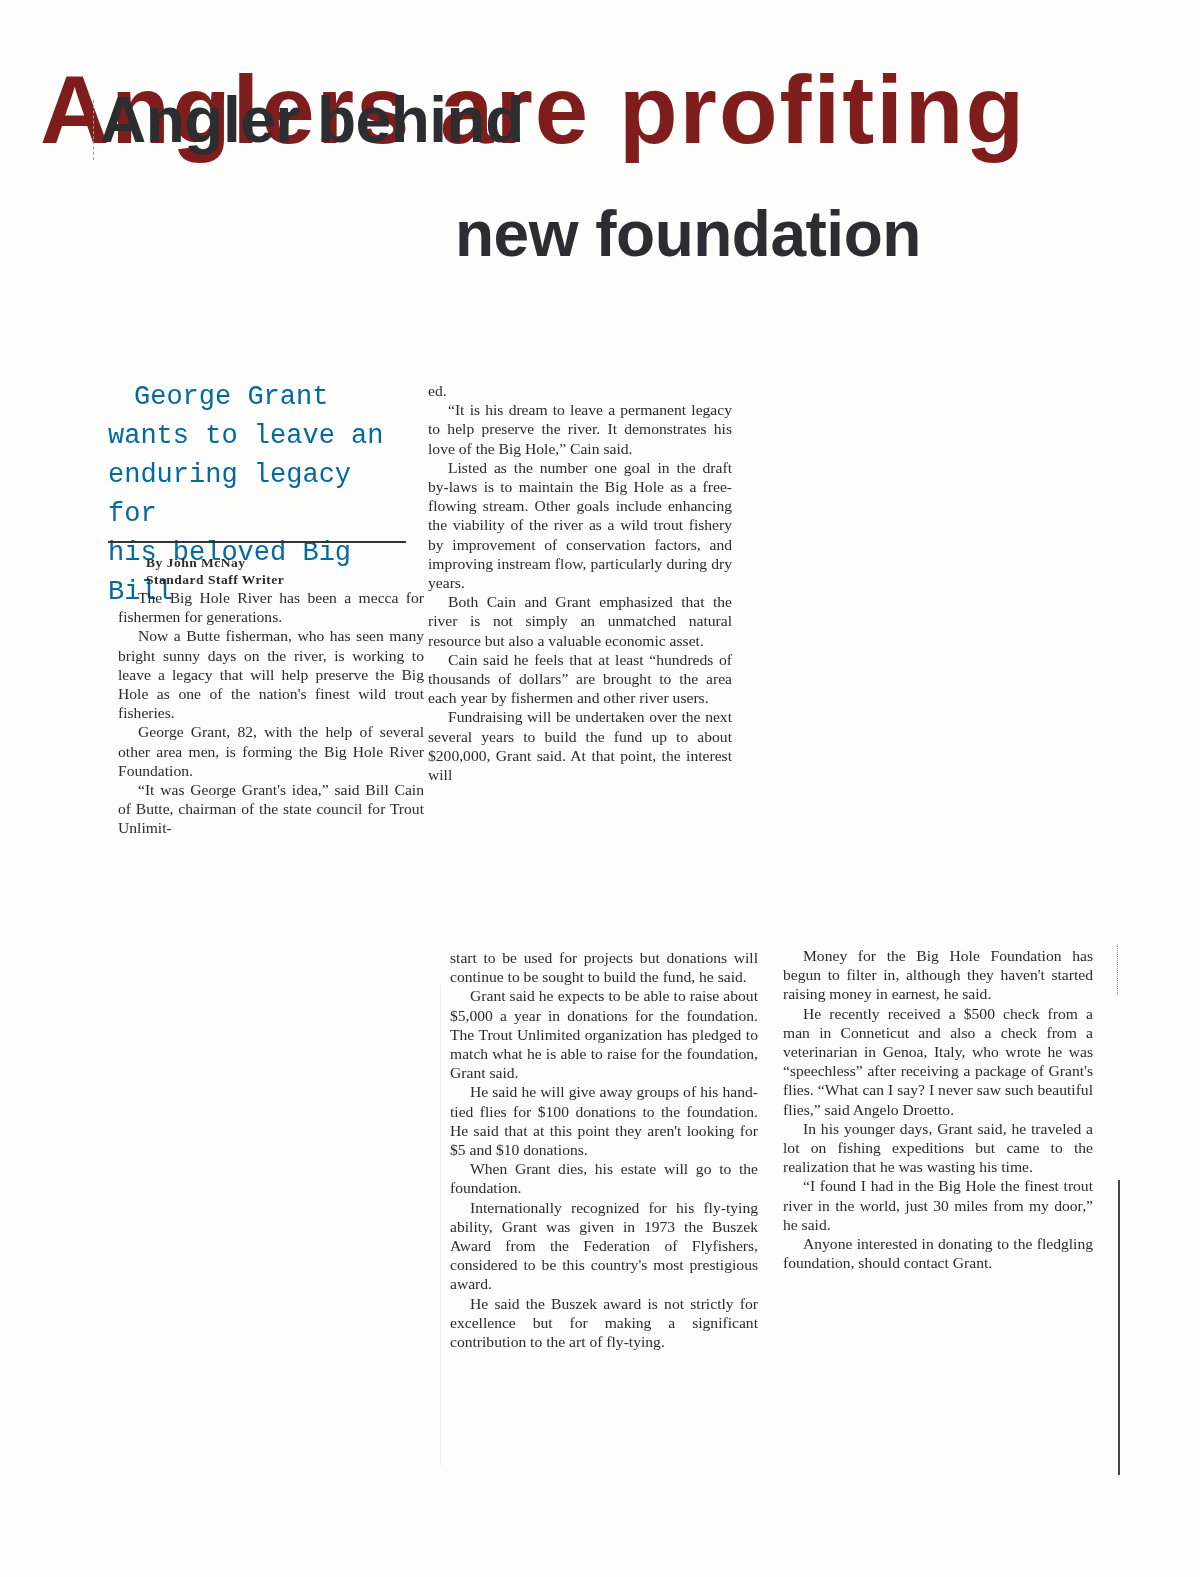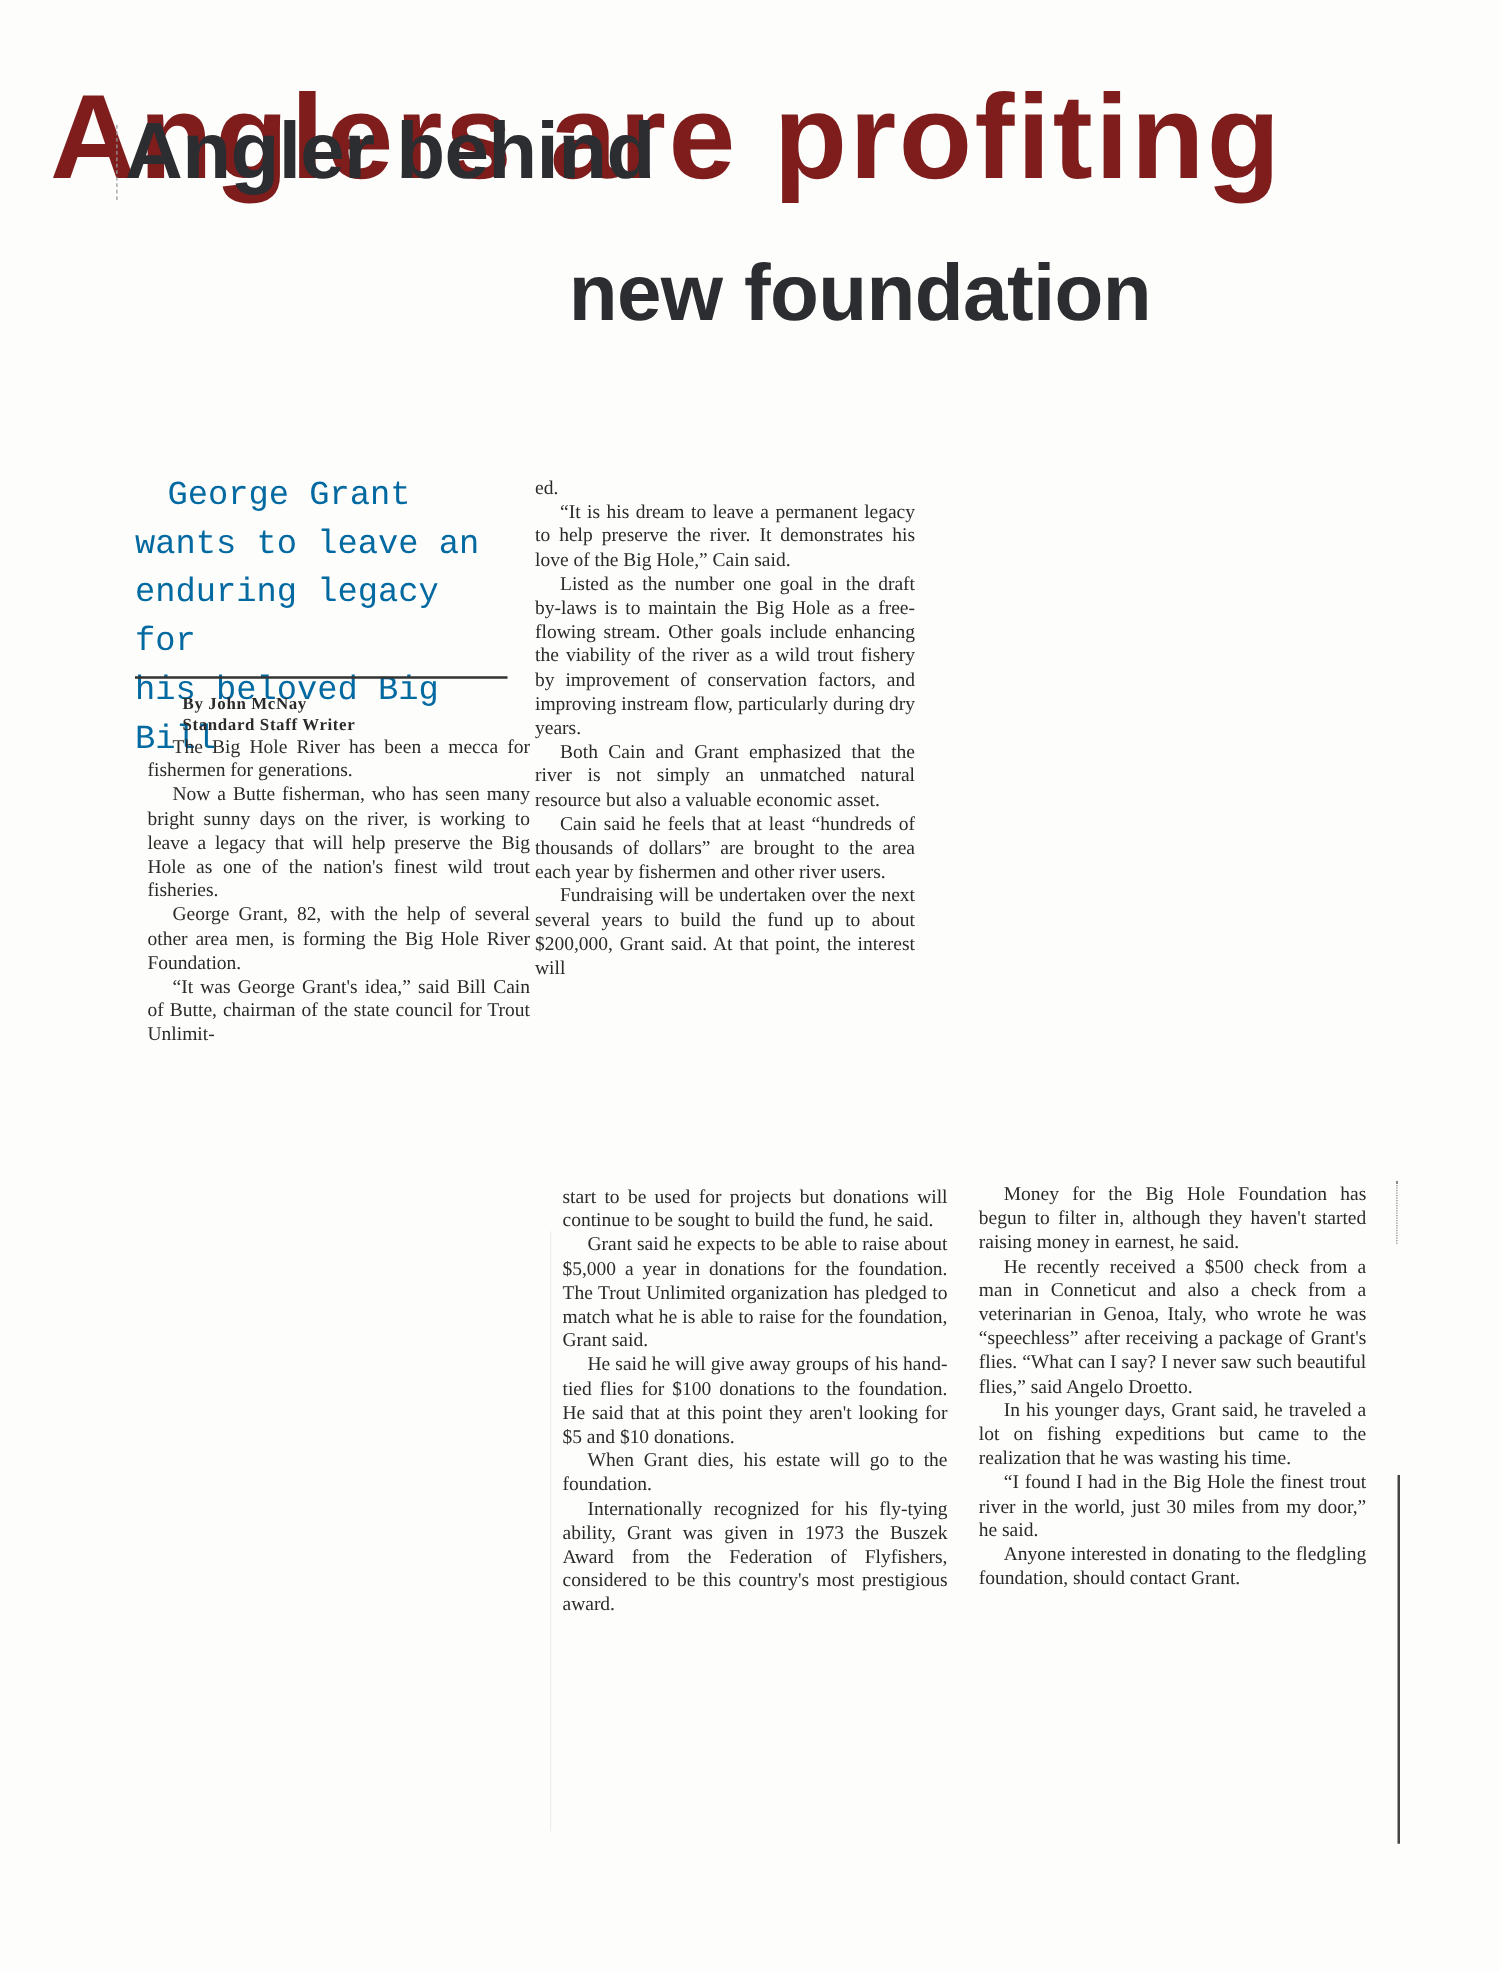--- a/index.html
+++ b/index.html
@@ -107,20 +107,21 @@
 </div>
 
 <div class="lrule-faint"></div>
 
 <div class="col c3">
   <p class="noindent">start to be used for projects but donations will continue to be sought to build the fund, he said.</p>
   <p>Grant said he expects to be able to raise about $5,000 a year in donations for the foundation. The Trout Unlimited organization has pledged to match what he is able to raise for the foundation, Grant said.</p>
   <p>He said he will give away groups of his hand-tied flies for $100 donations to the foundation. He said that at this point they aren't looking for $5 and $10 donations.</p>
   <p>When Grant dies, his estate will go to the foundation.</p>
   <p>Internationally recognized for his fly-tying ability, Grant was given in 1973 the Buszek Award from the Federation of Flyfishers, considered to be this country's most prestigious award.</p>
+  <p>He said the Buszek award is not strictly for excellence but for making a significant contribution to the art of fly-tying.</p>
 </div>
 
 <div class="col c4">
   <p>Money for the Big Hole Foundation has begun to filter in, although they haven't started raising money in earnest, he said.</p>
   <p>He recently received a $500 check from a man in Conneticut and also a check from a veterinarian in Genoa, Italy, who wrote he was “speechless” after receiving a package of Grant's flies. “What can I say? I never saw such beautiful flies,” said Angelo Droetto.</p>
   <p>In his younger days, Grant said, he traveled a lot on fishing expeditions but came to the realization that he was wasting his time.</p>
   <p>“I found I had in the Big Hole the finest trout river in the world, just 30 miles from my door,” he said.</p>
   <p>Anyone interested in donating to the fledgling foundation, should contact Grant.</p>
 </div>
 

